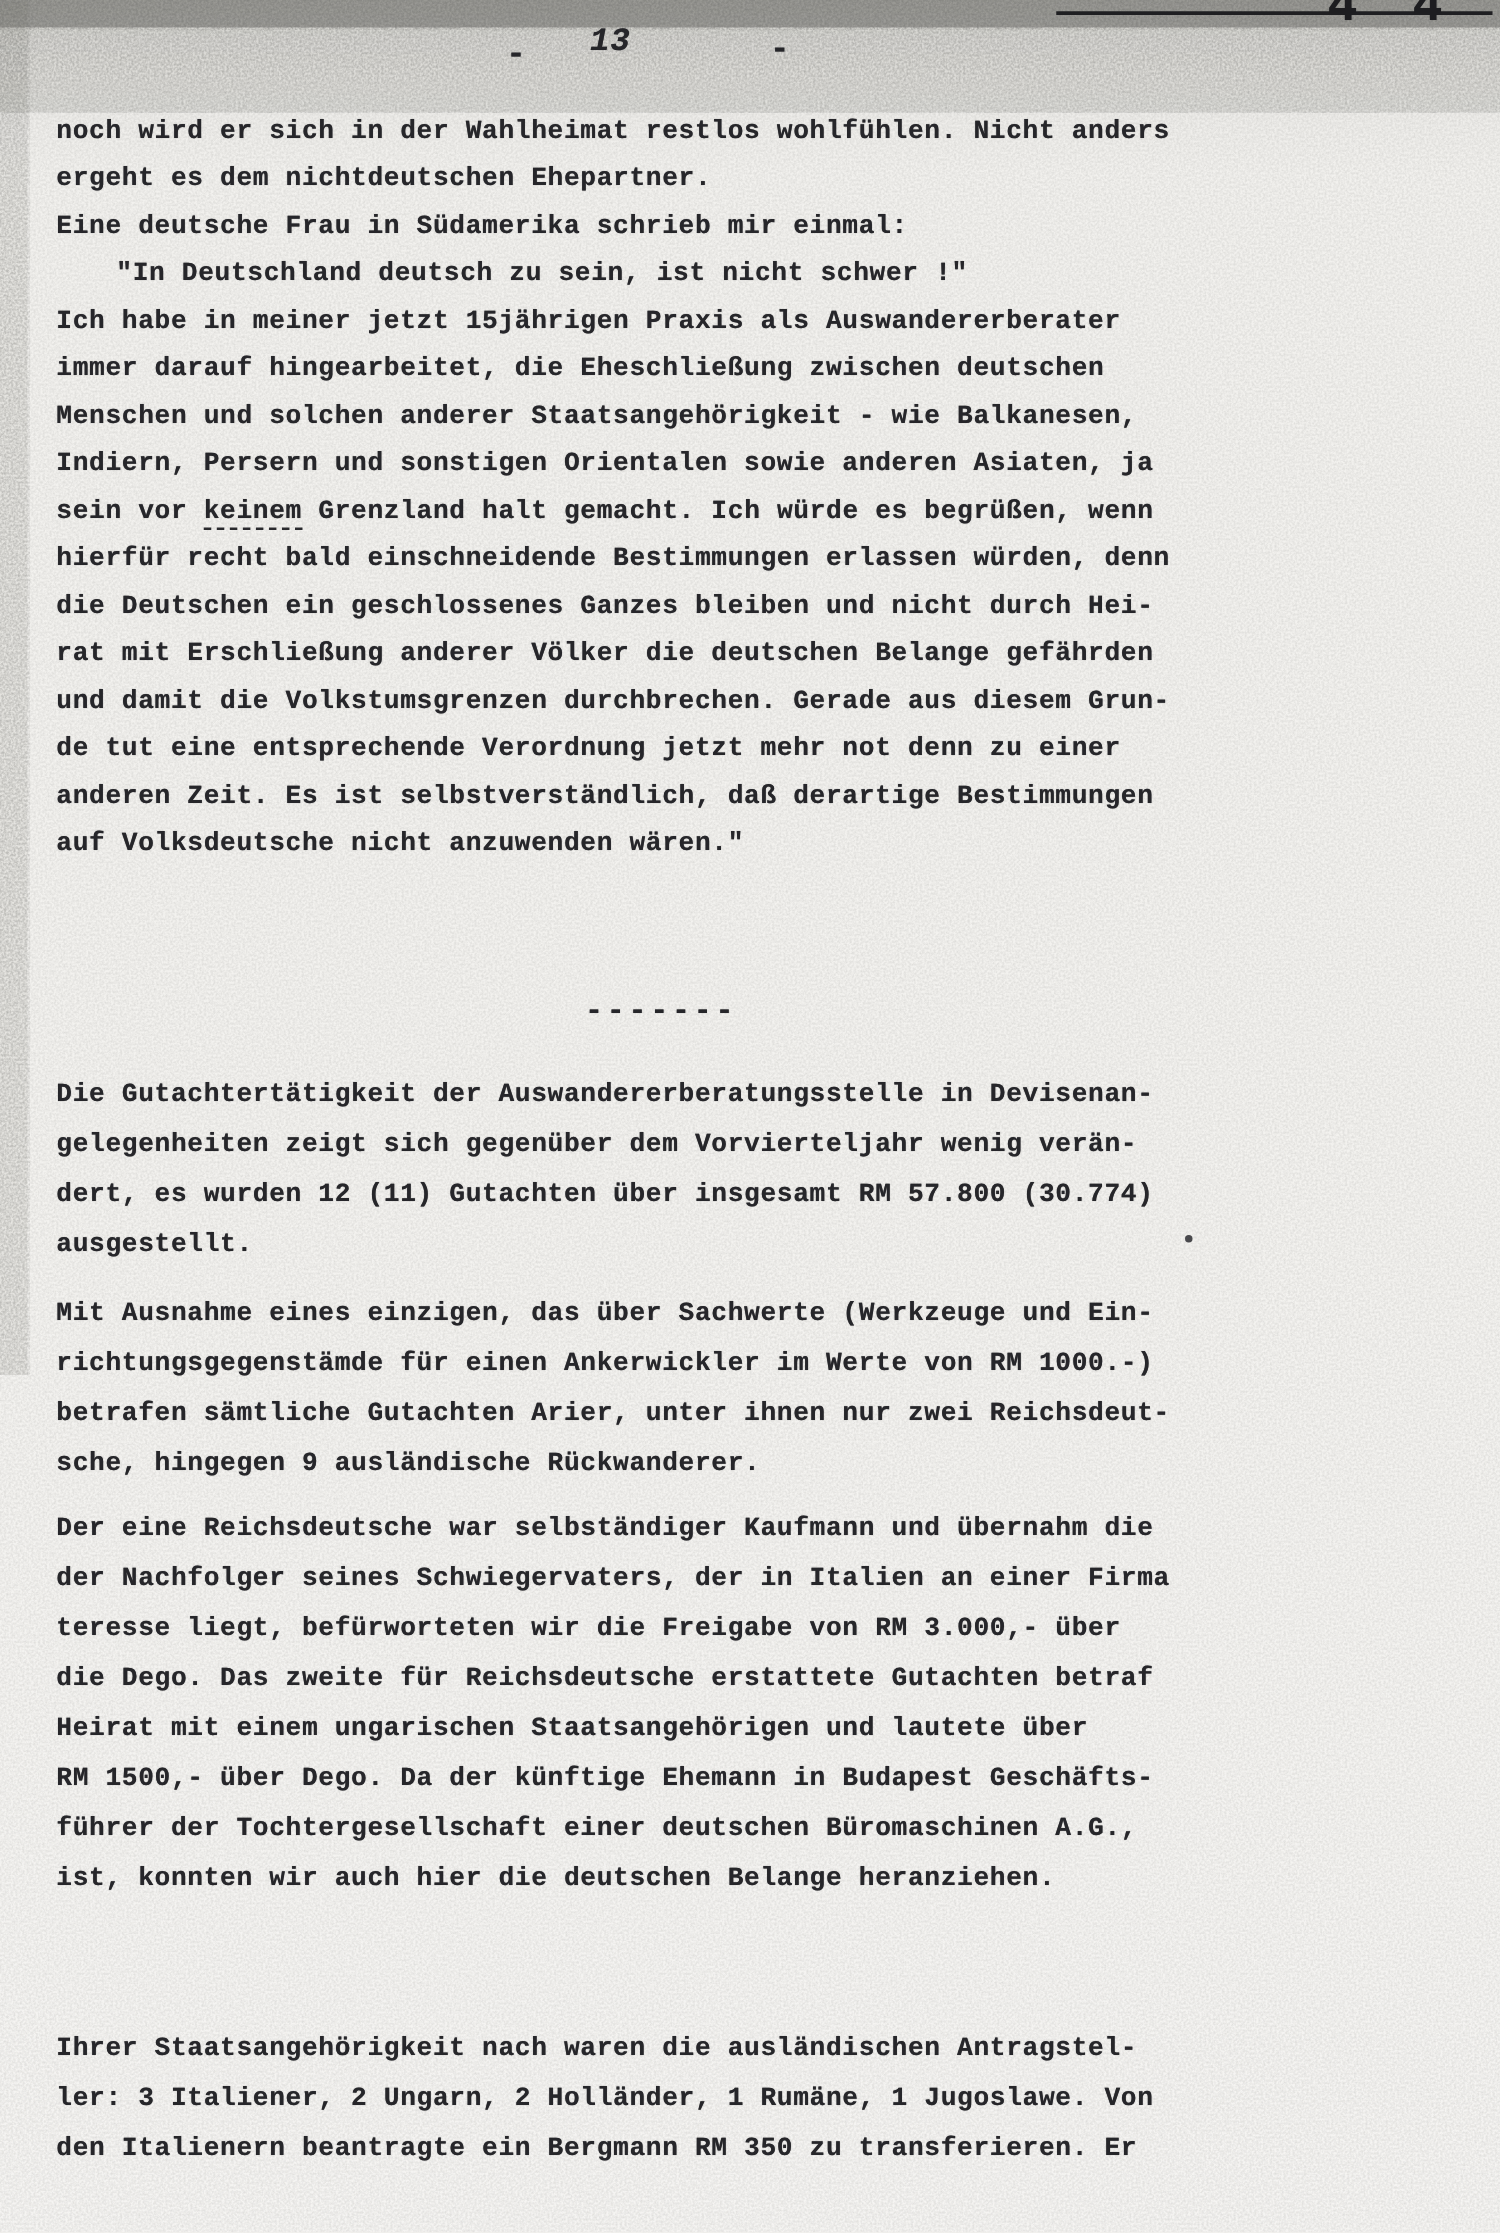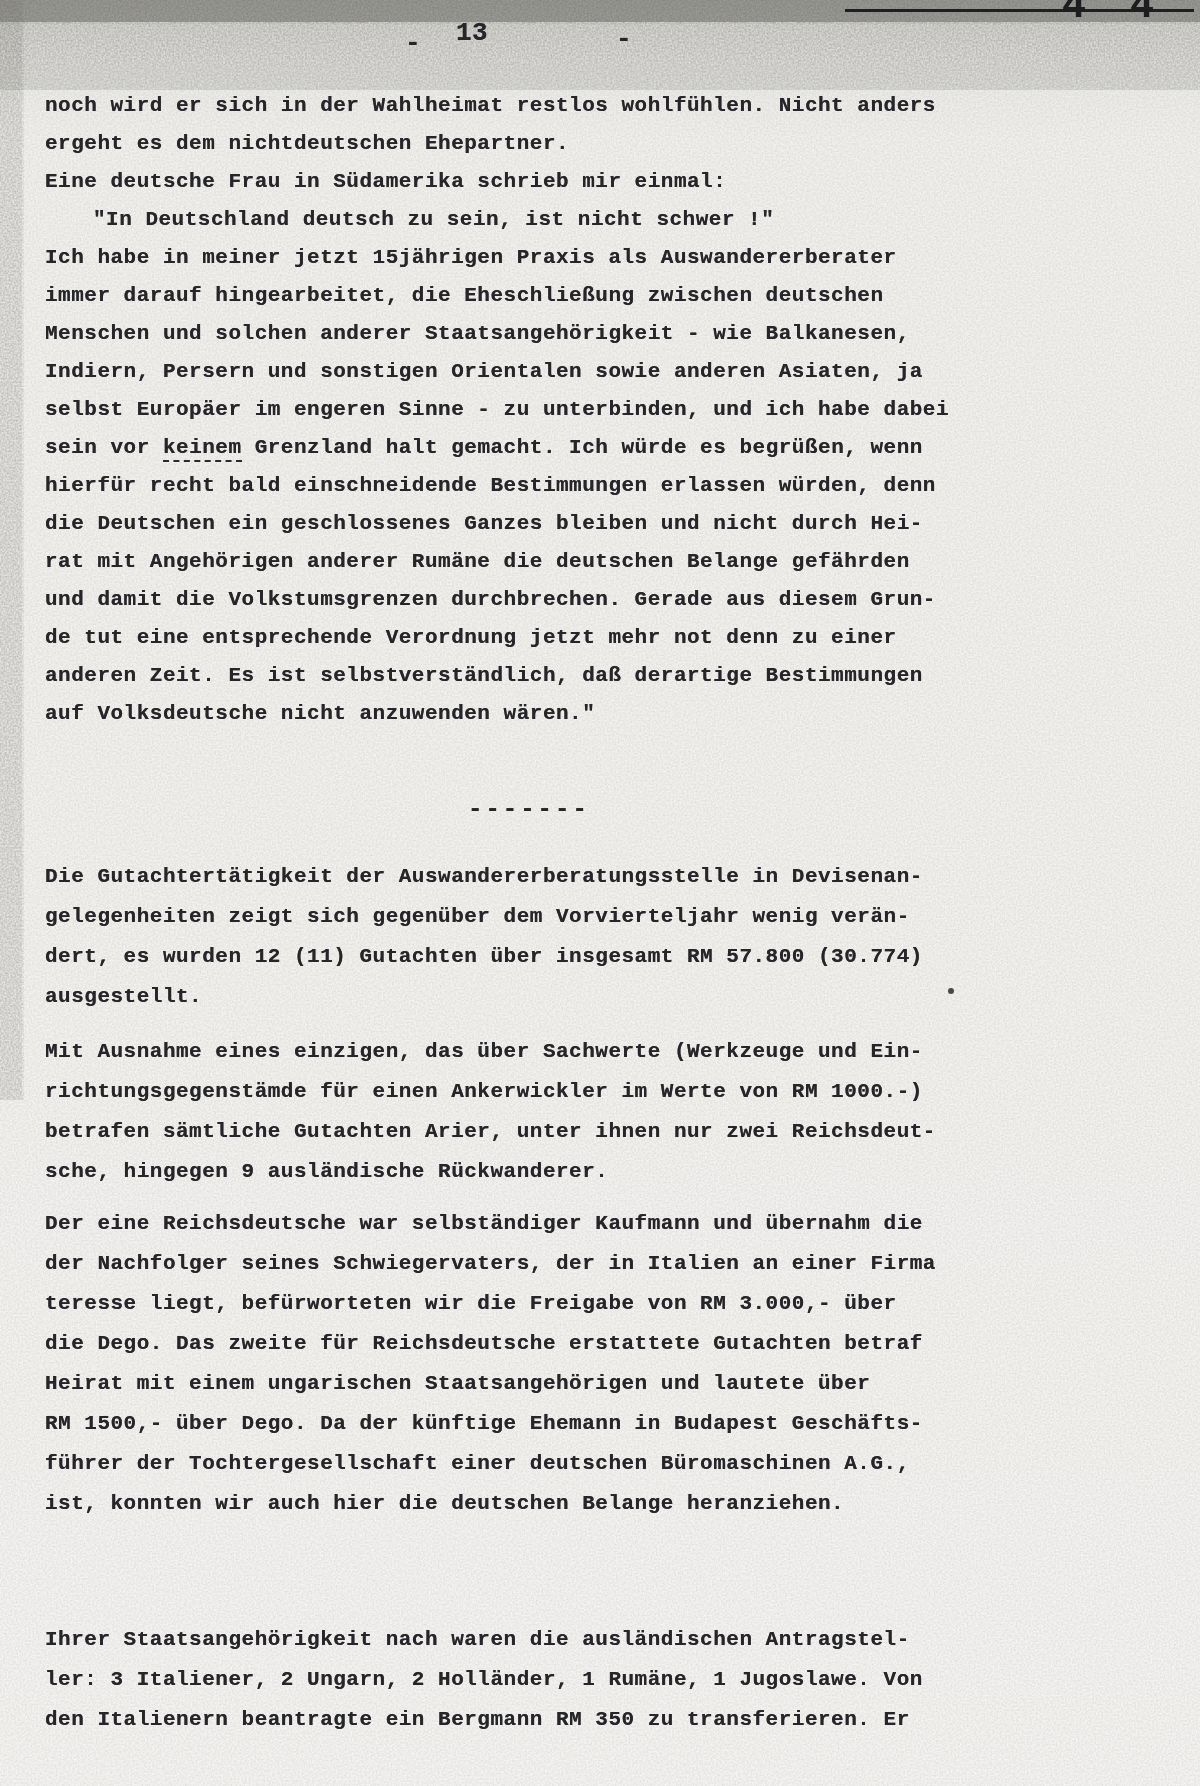--- a/index.html
+++ b/index.html
@@ -83,37 +83,36 @@
     <rect x="0" y="0" width="1200" height="1786" filter="url(#grain)" opacity="0.30"></rect>
     <rect x="0" y="0" width="1200" height="24" filter="url(#grain)" opacity="0.95"></rect>
     <rect x="0" y="24" width="1200" height="66" filter="url(#grain)" opacity="0.55"></rect>
     <rect x="0" y="0" width="24" height="1100" filter="url(#grain)" opacity="0.5"></rect>
   </svg>
 
   <div class="corner-rule"></div>
   <div class="corner-number typed">4 4</div>
 
   <span class="header-dash typed" style="left:405px; top:28px;">-</span>
-  <span class="page-number typed" style="left:456px; top:18px;">13</span>
+  <span class="page-number typed" style="left:472px; top:18px;font-style:italic;">13</span>
   <span class="header-dash typed" style="left:616px; top:24px;">-</span>
 
   <div class="para lh38 typed" style="top:87px;">
     <div class="line">noch wird er sich in der Wahlheimat restlos wohlfühlen. Nicht anders</div>
     <div class="line">ergeht es dem nichtdeutschen Ehepartner.</div>
     <div class="line">Eine deutsche Frau in Südamerika schrieb mir einmal:</div>
     <div class="line indent">"In Deutschland deutsch zu sein, ist nicht schwer !"</div>
     <div class="line">Ich habe in meiner jetzt 15jährigen Praxis als Auswandererberater</div>
     <div class="line">immer darauf hingearbeitet, die Eheschließung zwischen deutschen</div>
     <div class="line">Menschen und solchen anderer Staatsangehörigkeit - wie Balkanesen,</div>
     <div class="line">Indiern, Persern und sonstigen Orientalen sowie anderen Asiaten, ja</div>
-    <div class="line">selbst Europäer im engeren Sinne - zu unterbinden, und ich habe dabei</div>
     <div class="line"><span>sein vor </span><span class="uline">keinem</span><span> Grenzland halt gemacht. Ich würde es begrüßen, wenn</span></div>
     <div class="line">hierfür recht bald einschneidende Bestimmungen erlassen würden, denn</div>
     <div class="line">die Deutschen ein geschlossenes Ganzes bleiben und nicht durch Hei-</div>
-    <div class="line">rat mit Angehörigen anderer Rumäne die deutschen Belange gefährden</div>
+    <div class="line">rat mit Erschließung anderer Völker die deutschen Belange gefährden</div>
     <div class="line">und damit die Volkstumsgrenzen durchbrechen. Gerade aus diesem Grun-</div>
     <div class="line">de tut eine entsprechende Verordnung jetzt mehr not denn zu einer</div>
     <div class="line">anderen Zeit. Es ist selbstverständlich, daß derartige Bestimmungen</div>
     <div class="line">auf Volksdeutsche nicht anzuwenden wären."</div>
   </div>
 
   <div class="separator typed">-------</div>
 
   <div class="para lh40 typed" style="top:857px;">
     <div class="line">Die Gutachtertätigkeit der Auswandererberatungsstelle in Devisenan-</div>

